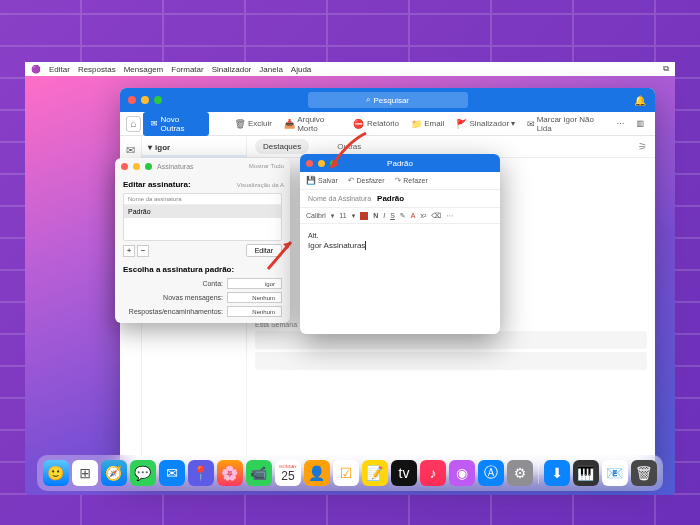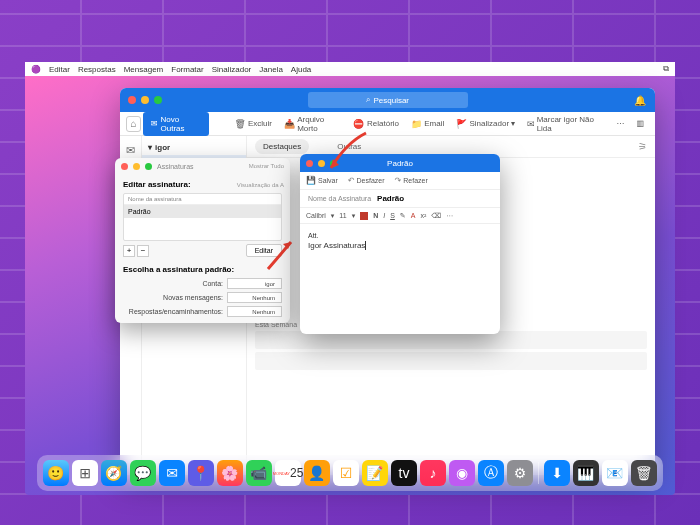--- a/index.html
+++ b/index.html
@@ -326,21 +326,21 @@
 
   <div class="dock">
     <div class="app" style="background:linear-gradient(#5ac8fa,#007aff)">🙂</div>
     <div class="app" style="background:#fff;color:#555">⊞</div>
     <div class="app" style="background:linear-gradient(#34aadc,#007aff)">🧭</div>
     <div class="app" style="background:#30d158">💬</div>
     <div class="app" style="background:#0a84ff">✉</div>
     <div class="app" style="background:#5e5ce6">📍</div>
     <div class="app" style="background:linear-gradient(#ff9f0a,#ff375f)">🌸</div>
     <div class="app" style="background:#30d158">📹</div>
-    <div class="app" style="background:#fff;color:#ff3b30;flex-direction:row;font-size:6px">
+    <div class="app" style="background:#fff;color:#ff3b30;flex-direction:column;font-size:6px">
         <span style="font-size:4px;color:#ff3b30">MONDAY</span>
         <span style="font-size:12px;color:#333">25</span>
       </div>
     <div class="app" style="background:#ff9f0a">👤</div>
     <div class="app" style="background:#fff;color:#ff9f0a">☑</div>
     <div class="app" style="background:#ffd60a">📝</div>
     <div class="app" style="background:#111">tv</div>
     <div class="app" style="background:linear-gradient(#ff375f,#ff2d55)">♪</div>
     <div class="app" style="background:#bf5af2">◉</div>
     <div class="app" style="background:#0a84ff">Ⓐ</div>

